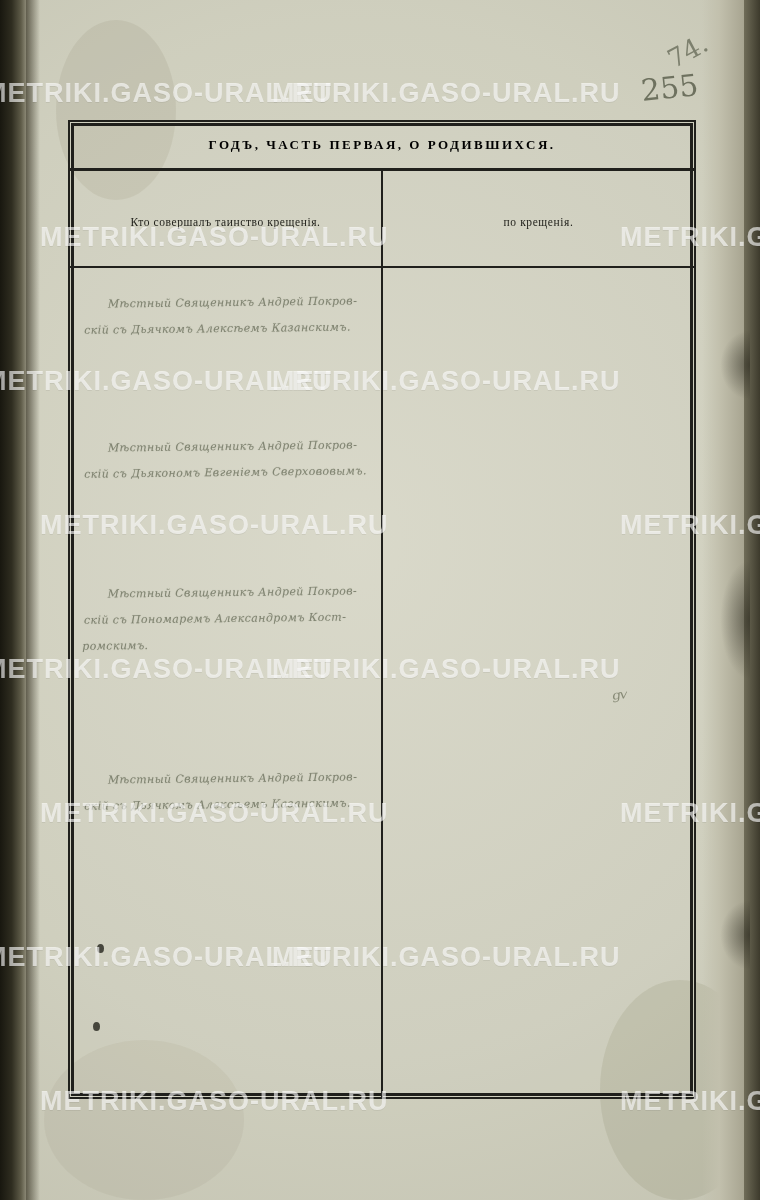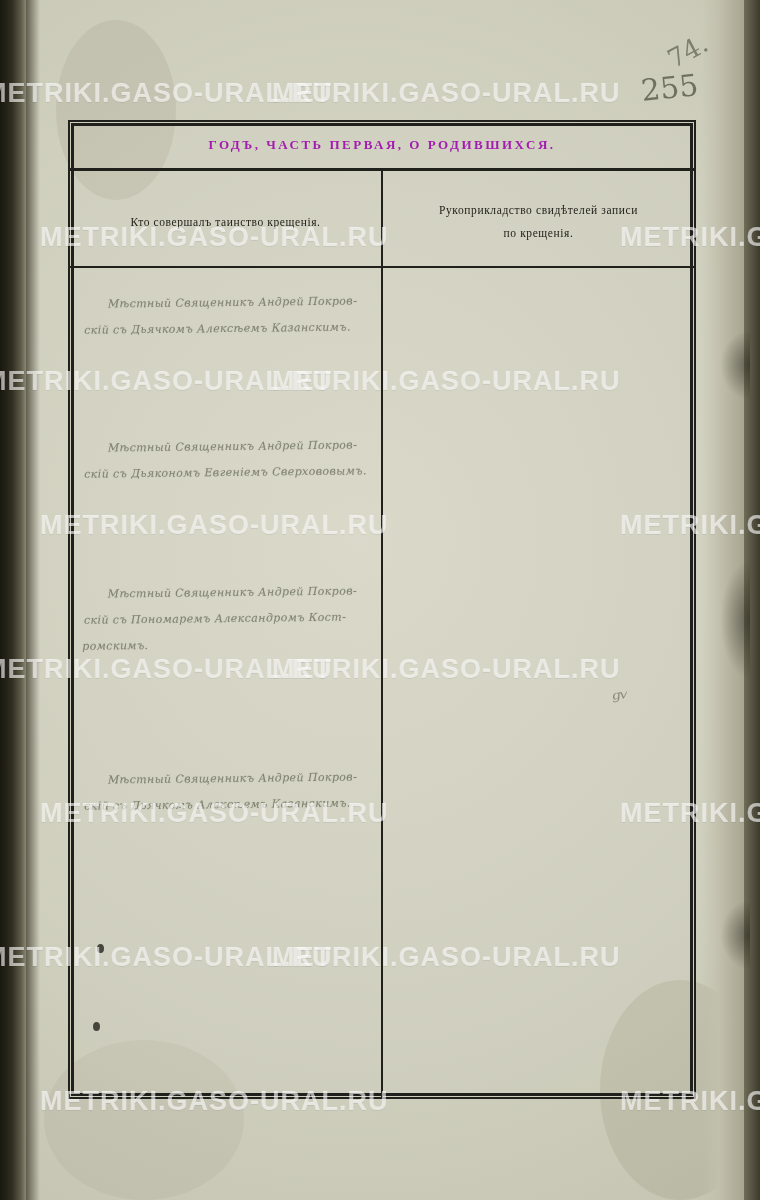--- a/index.html
+++ b/index.html
@@ -95,21 +95,21 @@
     height: 46px;
     border-bottom: 3px solid #20201c;
     display: flex;
     align-items: center;
     justify-content: center;
   }
   .header-title {
     font-size: 13px;
     font-weight: bold;
     letter-spacing: 2.5px;
-    color: #a21caf;
+    color: #000000;
     white-space: nowrap;
     text-align: center;
   }
   .col-head-band {
     position: absolute;
     left: 0; top: 46px; right: 0;
     height: 98px;
     border-bottom: 2px solid #20201c;
     display: flex;
   }
@@ -250,21 +250,20 @@
 
     <div class="header-band">
       <div class="header-title">ГОДЪ, ЧАСТЬ ПЕРВАЯ, О РОДИВШИХСЯ.</div>
     </div>
 
     <div class="col-head-band">
       <div class="col-head left">
         <div class="col-head-line">Кто совершалъ таинство крещенія.</div>
       </div>
       <div class="col-head">
-        <div class="col-head-line">Рукоприкладство свидѣтелей записи</div>
         <div class="col-head-line">по крещенія.</div>
       </div>
     </div>
 
     <div class="body-area">
 
       <div class="body-col left">
 
         <div class="entry" style="top:24px;">
           <span class="indent">Мѣстный Священникъ Андрей Покров-</span>

